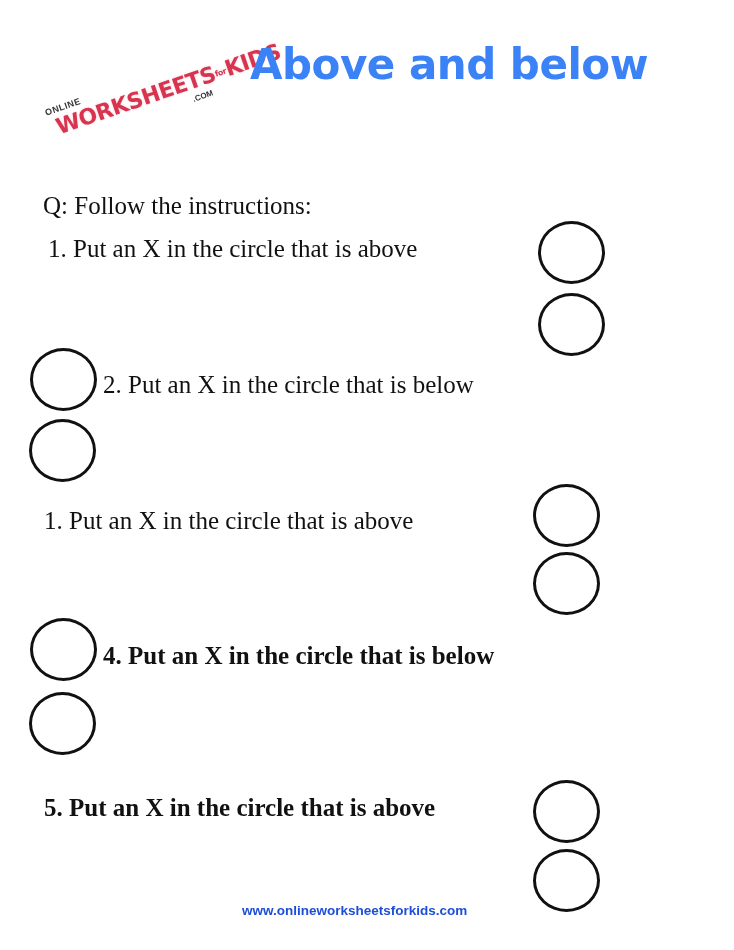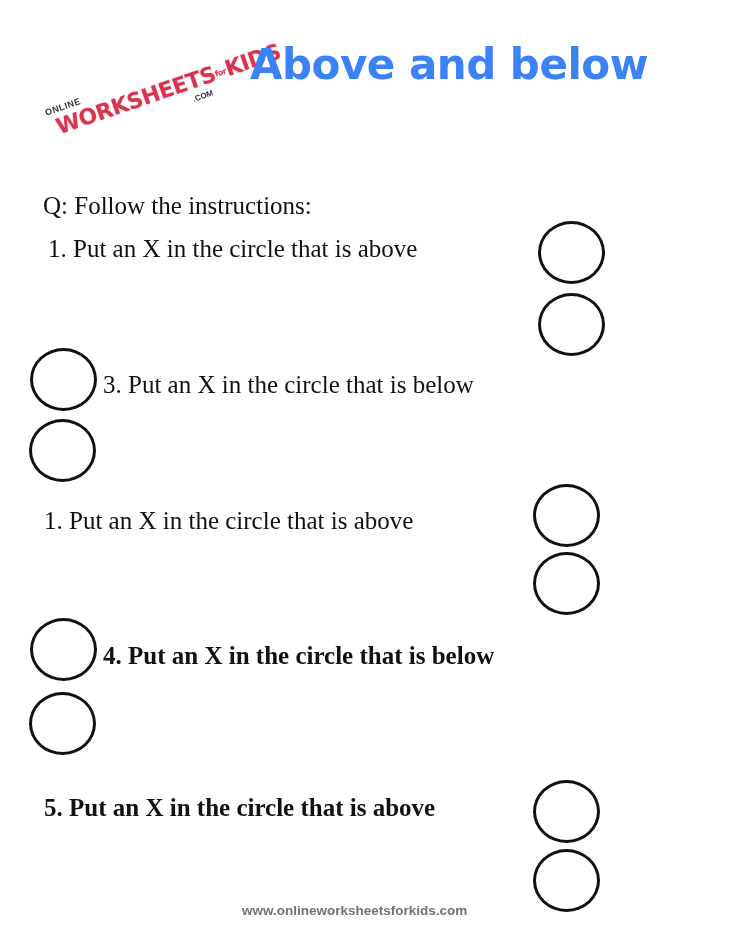--- a/index.html
+++ b/index.html
@@ -86,21 +86,21 @@
     box-sizing: content-box;
     background: #ffffff;
   }
   .footer {
     position: absolute;
     left: 242px;
     top: 903px;
     font-family: "Liberation Sans", sans-serif;
     font-weight: bold;
     font-size: 13.5px;
-    color: #737373;
+    color: #1d4ed8;
     white-space: nowrap;
   }
 </style>
 </head>
 <body>
 
 <div class="logo">
   <span class="logo-online">ONLINE</span>
   <span class="logo-main"><span>WORKSHEETS</span><span class="logo-for">for</span><span>KIDS</span></span>
   <span class="logo-com">.COM</span>
@@ -108,21 +108,21 @@
 
 <div class="title">Above and below</div>
 
 <div class="text" style="left:43px; top:193px;">Q: Follow the instructions:</div>
 
 <div class="text" style="left:48px; top:236px;">1. Put an X in the circle that is above</div>
 <div class="circle" style="left:538px; top:221px;"></div>
 <div class="circle" style="left:538px; top:293px;"></div>
 
 <div class="circle" style="left:30px; top:348px;"></div>
-<div class="text" style="left:103px; top:372px;">3. Put an X in the circle that is below</div>
+<div class="text" style="left:103px; top:372px;">2. Put an X in the circle that is below</div>
 <div class="circle" style="left:29px; top:419px;"></div>
 
 <div class="text" style="left:44px; top:508px;">1. Put an X in the circle that is above</div>
 <div class="circle" style="left:533px; top:484px;"></div>
 <div class="circle" style="left:533px; top:552px;"></div>
 
 <div class="circle" style="left:30px; top:618px;"></div>
 <div class="text" style="left:103px; top:643px;font-weight:bold;">4. Put an X in the circle that is below</div>
 <div class="circle" style="left:29px; top:692px;"></div>
 

